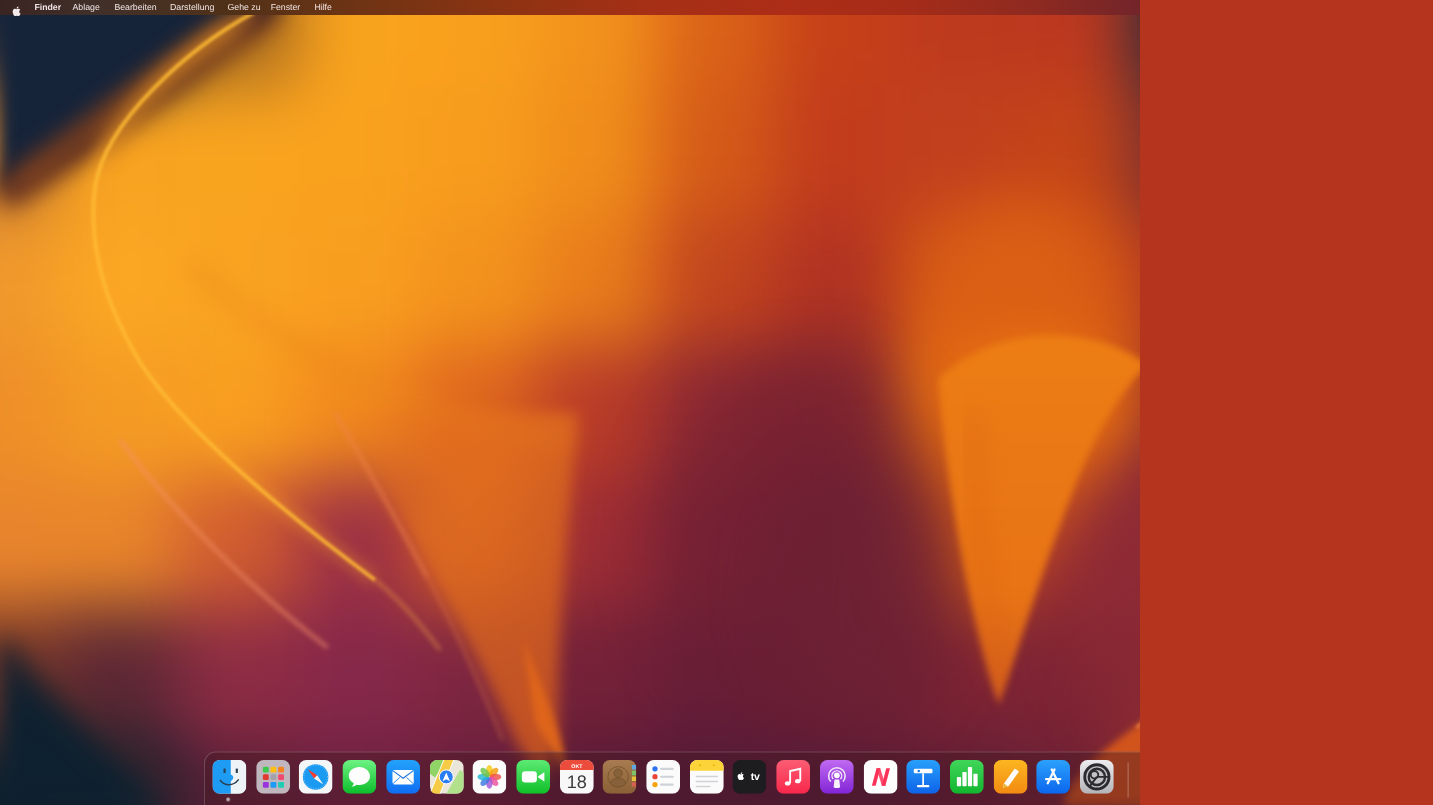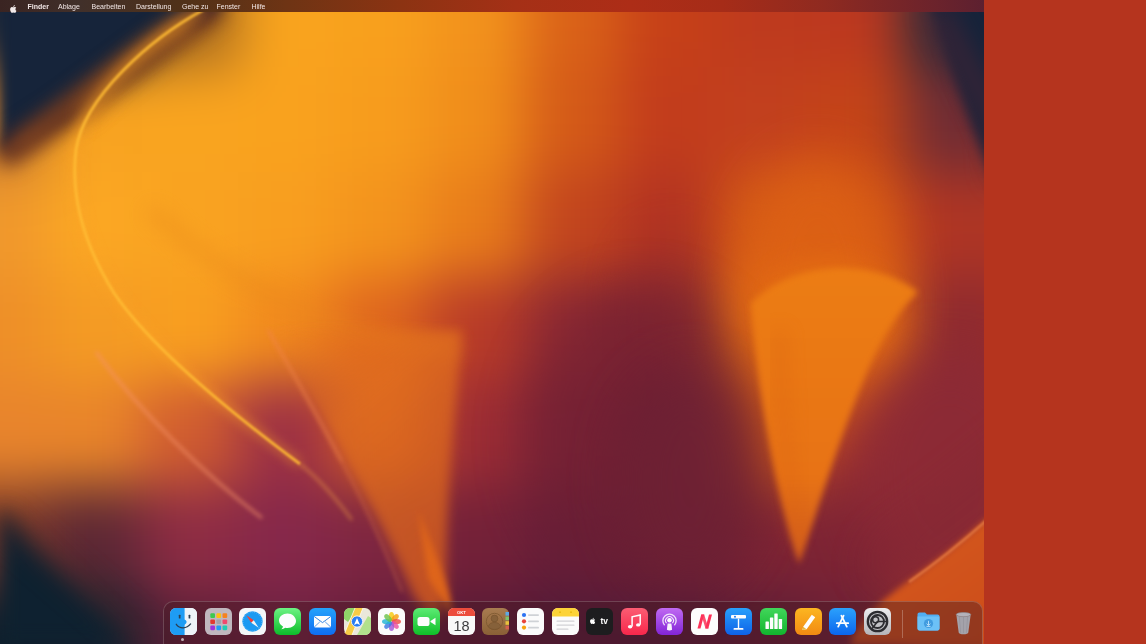--- a/index.html
+++ b/index.html
@@ -1,16 +1,16 @@
 <!DOCTYPE html>
 <html><head>
 <meta charset="utf-8">
 <style>
   html,body{margin:0;padding:0;width:1146px;height:644px;overflow:hidden;background:#b5341e;font-family:"Liberation Sans",sans-serif;}
-  #screen{position:relative;width:984px;height:644px;overflow:hidden;text-align:right;}
+  #screen{position:relative;width:912px;height:644px;overflow:hidden;text-align:right;}
   #wall{position:absolute;left:0;top:0;width:1146px;height:644px;}
   
   #menubar{position:absolute;left:0;top:0;width:1146px;height:12px;z-index:10;
     background:linear-gradient(90deg,#3a2422 0%,#41302a 7%,#503118 16%,#6e3414 25%,#8c3312 35%,#a53016 45%,#ad2d17 55%,#a62c18 63%,#8f2a20 72%,#71242a 80%,#5c2030 86%,#4a212e 91%,#45222d 96%,#552126 100%);
     color:rgba(255,245,245,0.92);font-size:7px;}
   .mitem{position:absolute;top:0;height:12px;line-height:13px;white-space:nowrap;}
   
   #dock{position:absolute;left:163px;top:601px;width:818px;height:43px;z-index:10;
     background:rgba(68,26,36,0.42);border:0.5px solid rgba(255,255,255,0.18);border-bottom:none;
     border-radius:10px 10px 0 0;backdrop-filter:blur(2px);}

